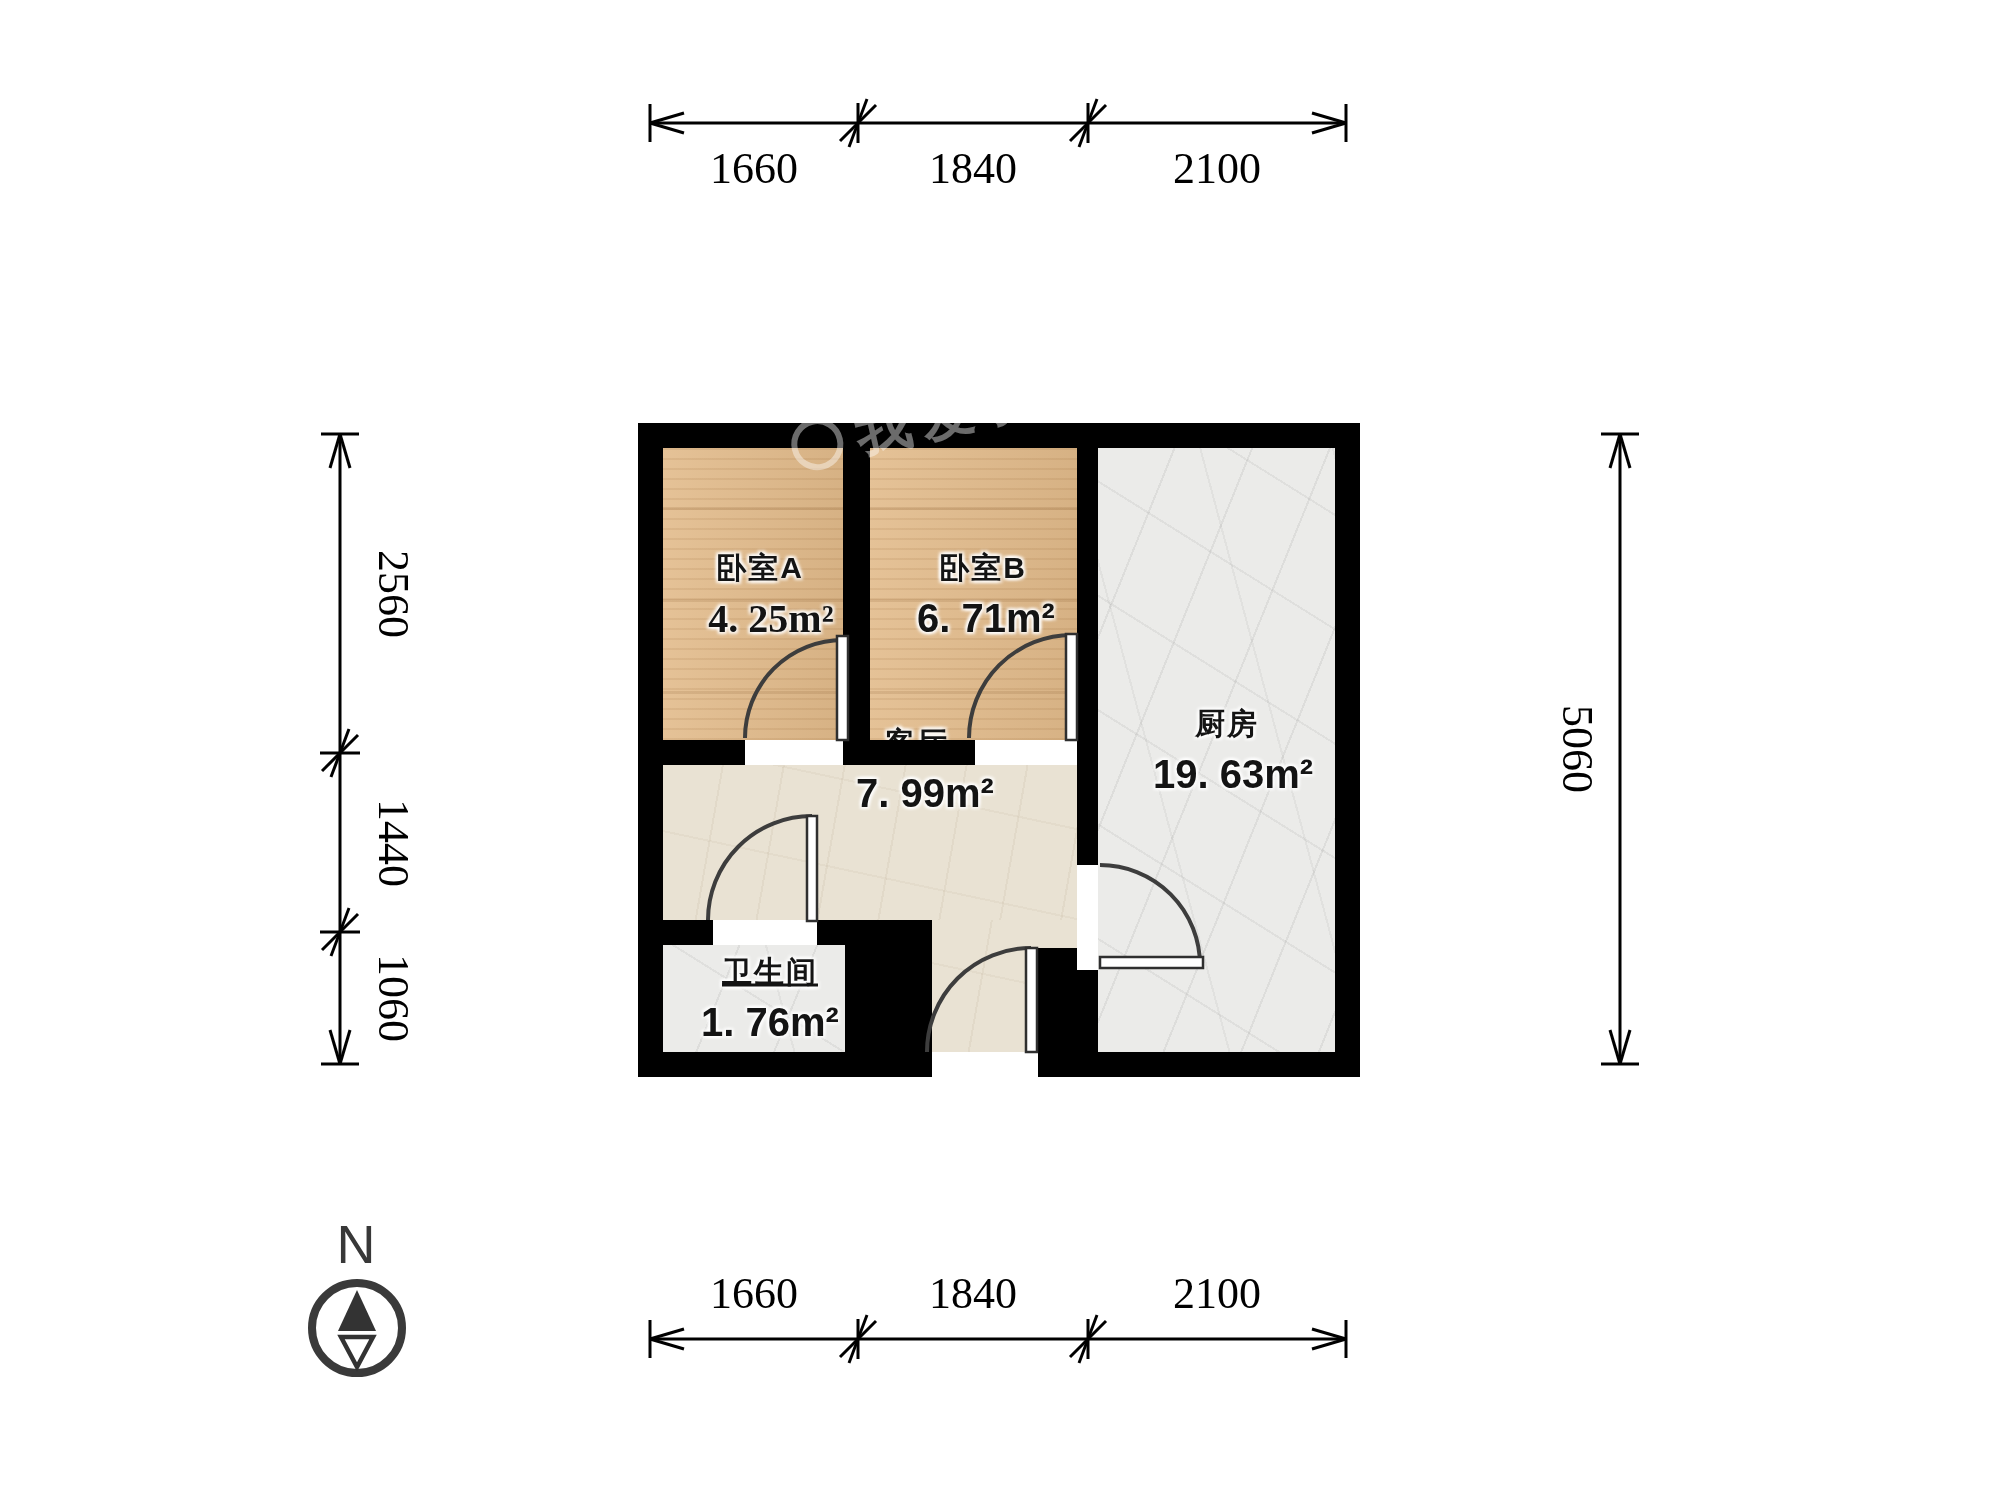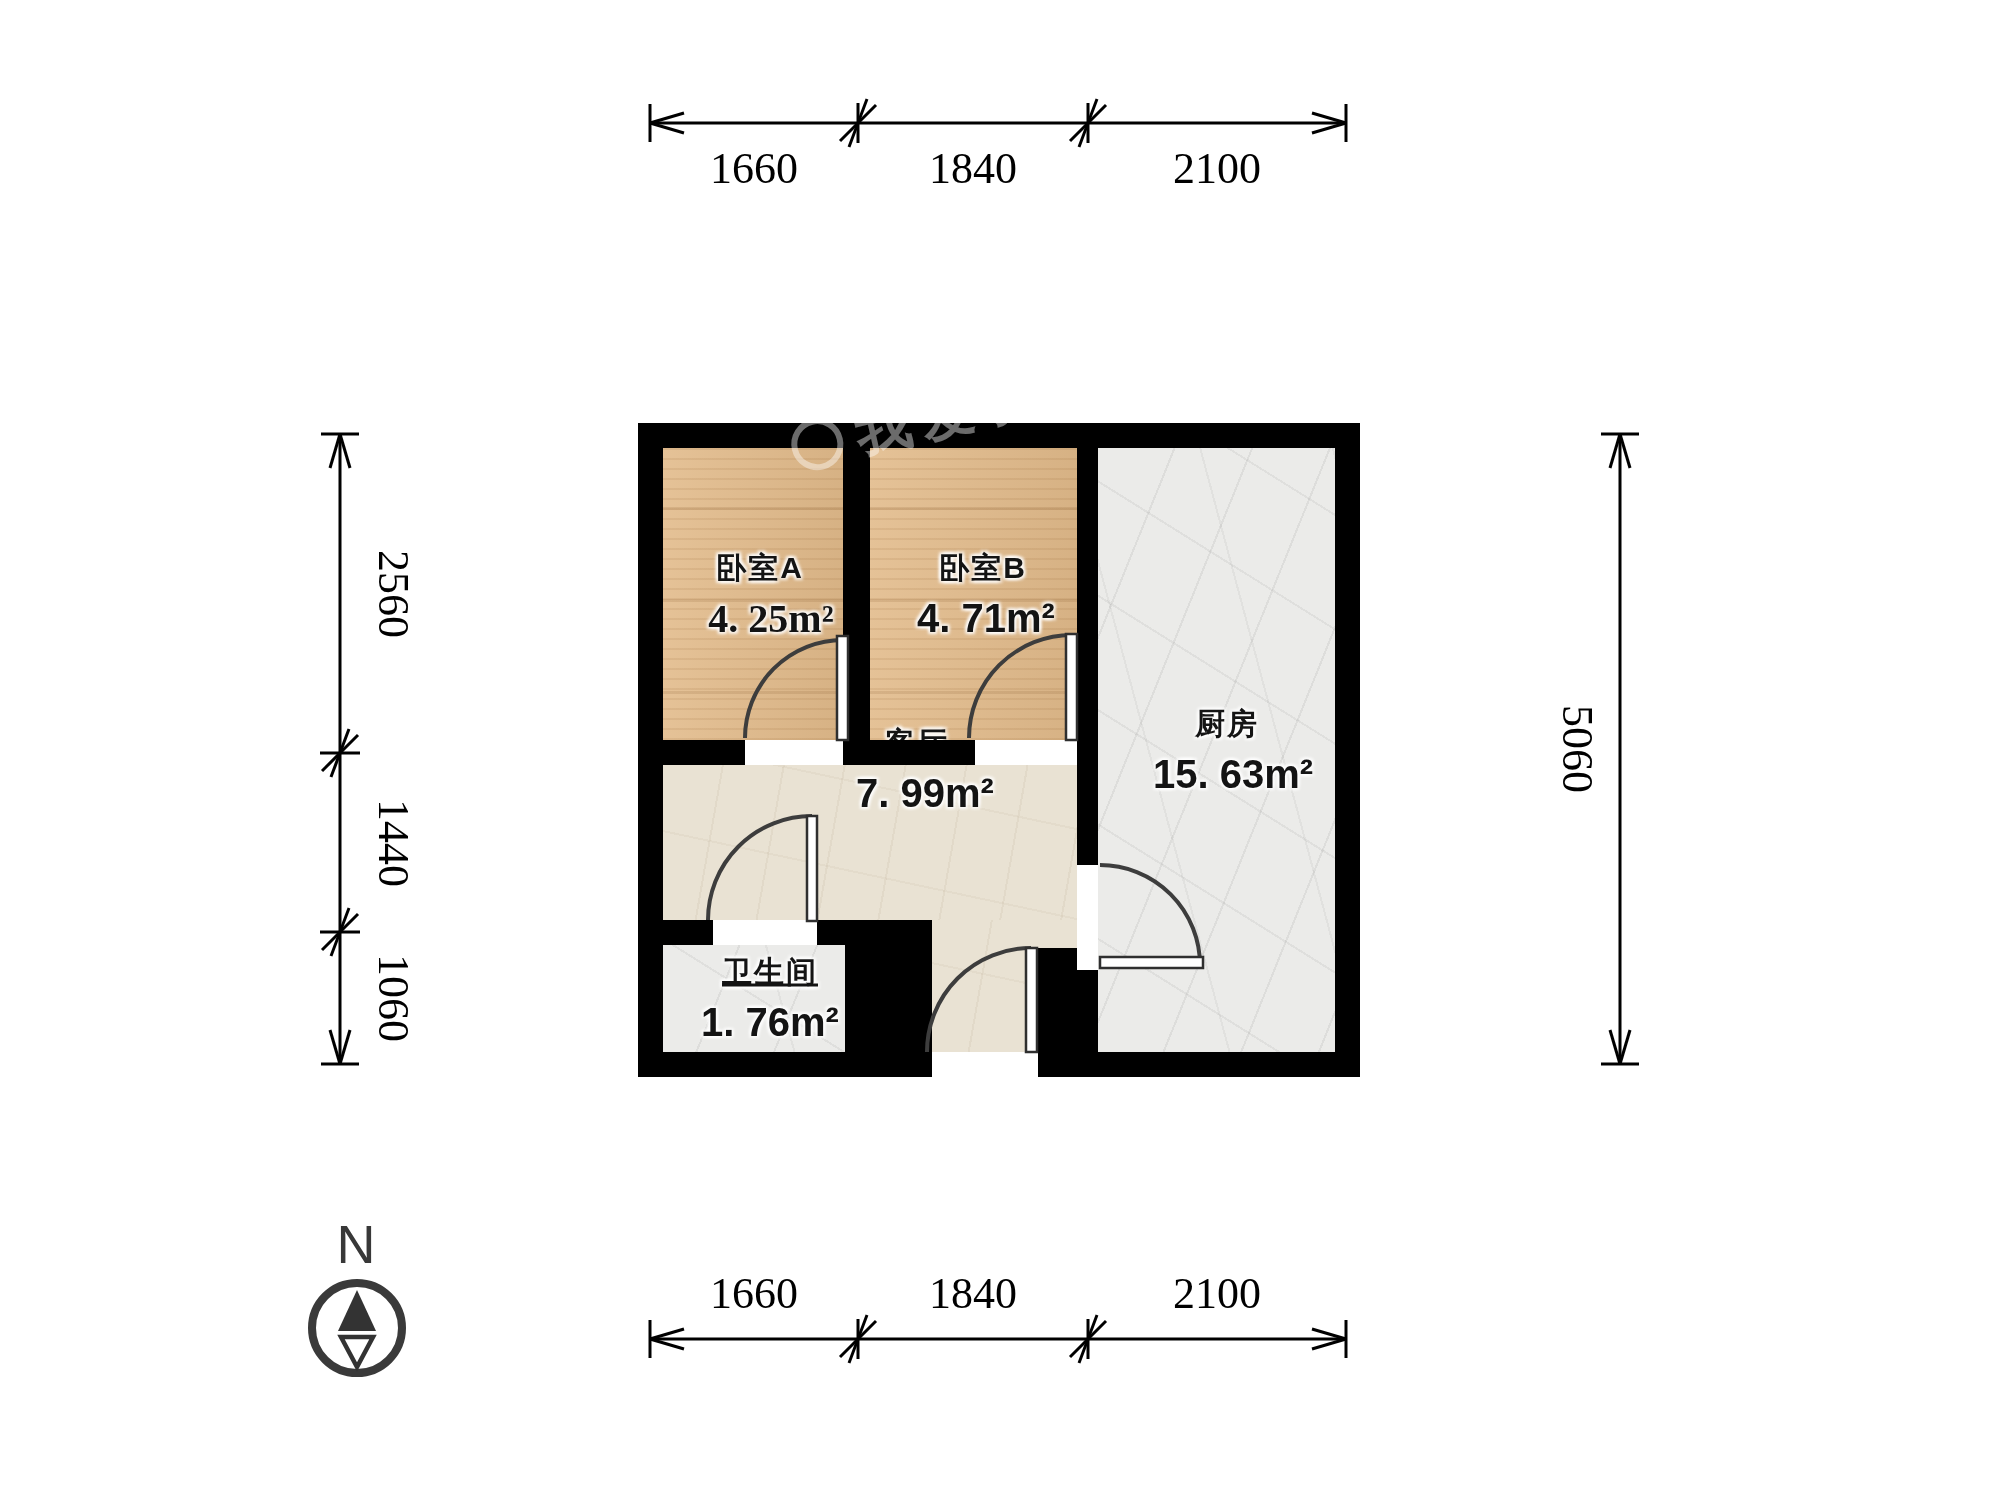--- a/index.html
+++ b/index.html
@@ -158,24 +158,24 @@
       <circle cx="357" cy="1328" r="45" fill="none" stroke="#3a3a3a" stroke-width="8"></circle>
       <polygon points="357,1290 338,1331 376,1331" fill="#333333"></polygon>
       <polygon points="341,1337 373,1337 357,1367" fill="#ffffff" stroke="#333333" stroke-width="4.5"></polygon>
     </g>
   </svg>
 
   <div class="lbl room-name" style="left:760px;top:568px;">卧室A</div>
   <div class="lbl room-area" style="left:771px;top:618px;font-family:Liberation Serif, serif;">4. 25m²</div>
 
   <div class="lbl room-name" style="left:983px;top:568px;">卧室B</div>
-  <div class="lbl room-area" style="left:986px;top:618px;">4. 71m²</div>
+  <div class="lbl room-area" style="left:986px;top:618px;">6. 71m²</div>
 
   <div class="lbl room-name" style="left:1227px;top:724px;">厨房</div>
-  <div class="lbl room-area" style="left:1233px;top:774px;">15. 63m²</div>
+  <div class="lbl room-area" style="left:1233px;top:774px;">19. 63m²</div>
 
   <div class="lbl room-area" style="left:925px;top:793px;">7. 99m²</div>
 
   <div class="lbl room-name" style="left:770px;top:972px;text-decoration:underline;">卫生间</div>
   <div class="lbl room-area" style="left:770px;top:1022px;">1. 76m²</div>
 
   <div class="dim" style="left:754px;top:168px;">1660</div>
   <div class="dim" style="left:973px;top:168px;">1840</div>
   <div class="dim" style="left:1217px;top:168px;">2100</div>
 

